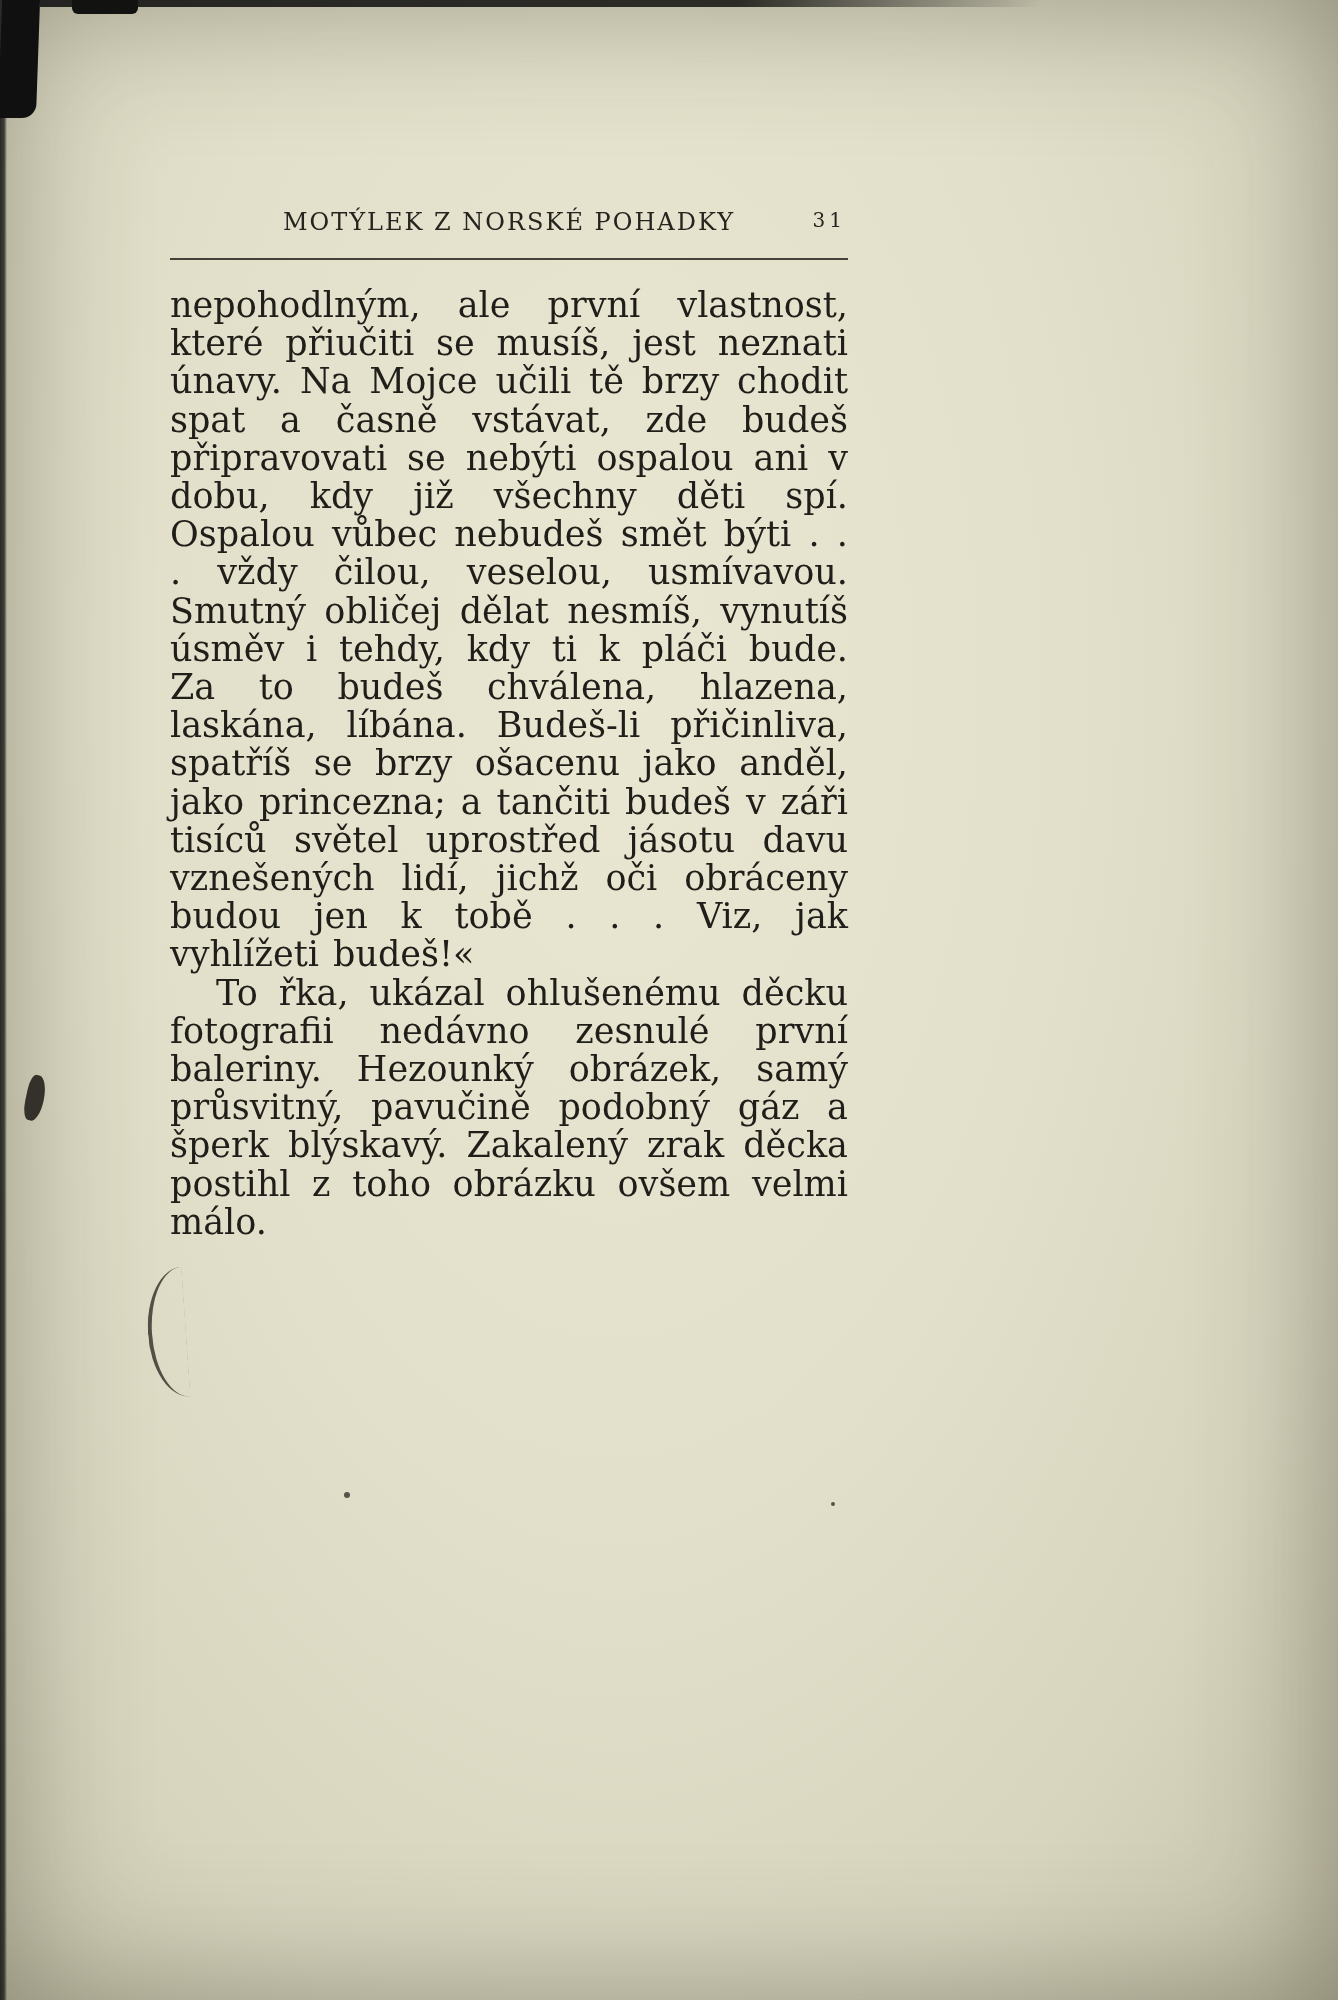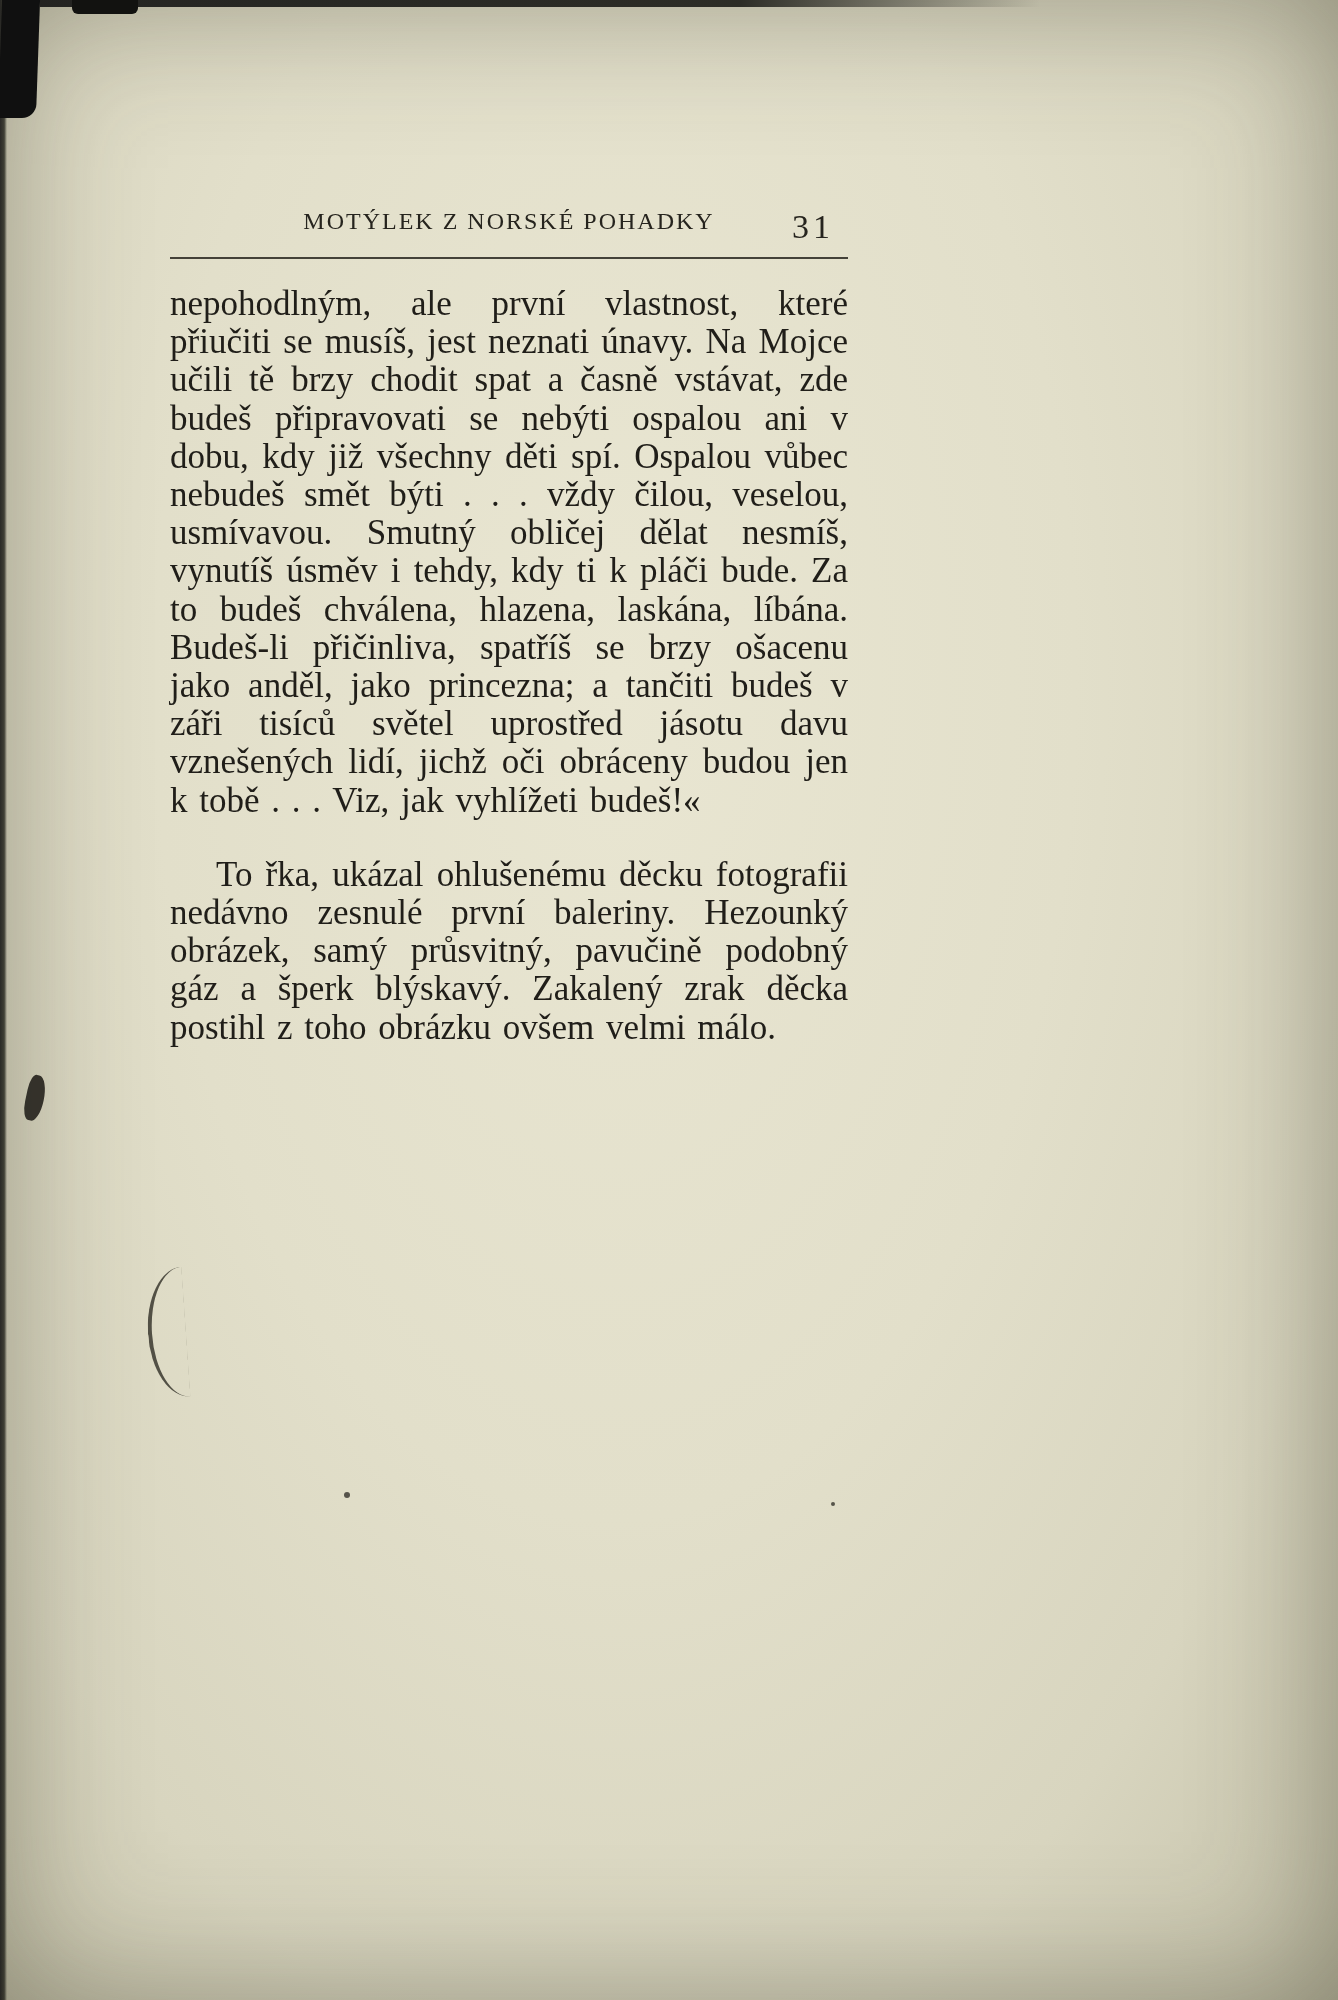--- a/index.html
+++ b/index.html
@@ -82,36 +82,35 @@
   .speck-1 { left: 344px; top: 1492px; }
   .speck-2 { left: 831px; top: 1502px; width: 4px; height: 4px; }
 
   
   .text-block {
     position: absolute;
     left: 170px;
     top: 208px;
     width: 678px;
     color: #211f1a;
-    font-family: Liberation Serif, serif;
   }
 
   .running-head {
     position: relative;
     text-align: center;
     font-size: 24px;
     letter-spacing: 2px;
     color: #26241e;
     white-space: nowrap;
   }
   .running-head .folio {
     position: absolute;
-    right: 14px;
+    right: 2px;
     top: 0;
-    font-size: 34px;
+    font-size: 20px;
     letter-spacing: 4px;
   }
 
   .head-rule {
     margin-top: 22px;
     border: 0;
     border-top: 2px solid rgba(40, 38, 30, 0.85);
     height: 0;
   }
 
@@ -121,21 +120,20 @@
     line-height: 38.2px;
     text-align: justify;
     word-spacing: 3px;
     color: #201e19;
   }
   .body-text p {
     margin: 0;
   }
   .body-text p.indent {
     text-indent: 46px;
-    margin-top: 36px;
   }
 </style>
 </head>
 <body>
 
 <div class="page">
 
   <div class="edge-left"></div>
   <div class="corner-blob"></div>
   <div class="edge-top"></div>

